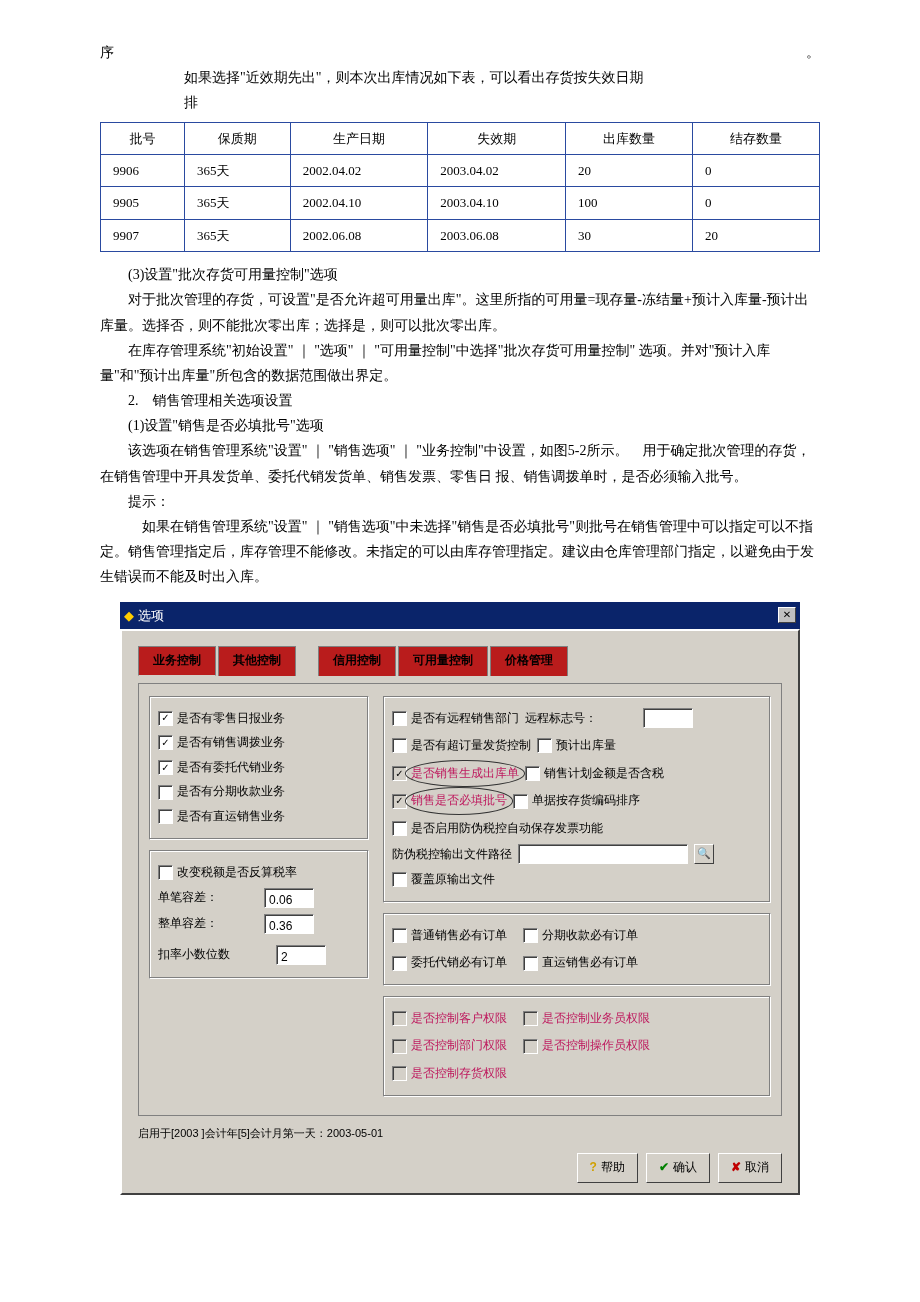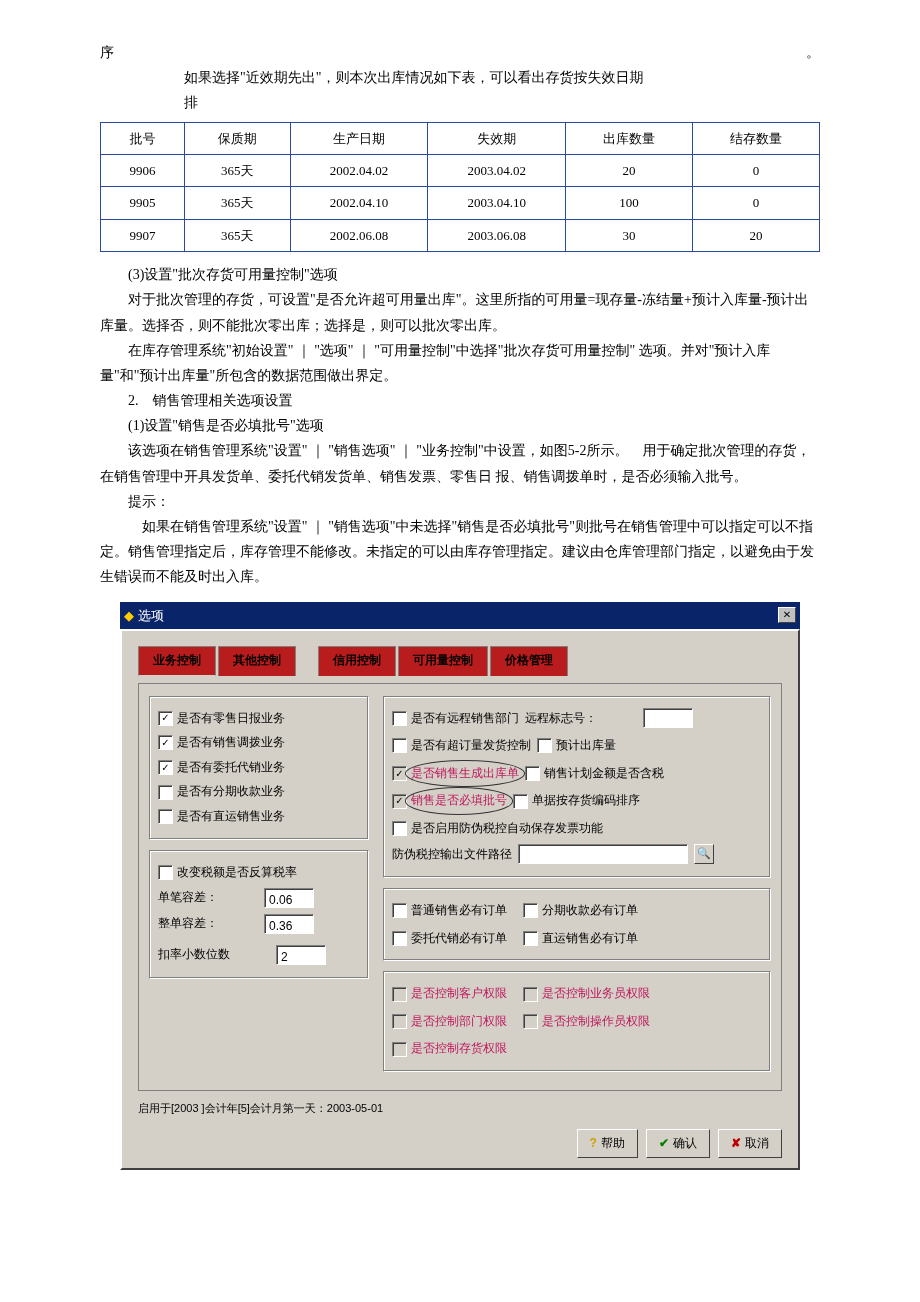--- a/index.html
+++ b/index.html
@@ -19,21 +19,21 @@
     .clear { clear: both; }
     table.data-table {
       border-collapse: collapse;
       width: 100%;
       margin: 6px 0 10px 0;
       font-size: 13px;
     }
     table.data-table th, table.data-table td {
       border: 1px solid #2a4aa0;
       padding: 4px 12px;
-      text-align: center;
+      text-align: left;
     }
     table.data-table th {
       text-align: center;
       font-weight: normal;
     }
     .screenshot-wrap {
       margin: 12px auto 0 auto;
       width: 680px;
     }
     .titlebar {
@@ -333,20 +333,24 @@
               <span class="chkbox"></span>
               <span>是否启用防伪税控自动保存发票功能</span>
             </div>
             <div class="field-row">
               <span>防伪税控输出文件路径</span>
               <span class="txt-input long"></span>
               <span class="mag-btn">
                 <span style="color:#0060c0;font-size:11px">🔍</span>
               </span>
             </div>
+            <div class="chk">
+              <span class="chkbox"></span>
+              <span>覆盖原输出文件</span>
+            </div>
           </div>
         <div class="groupbox" id="right-b">
             <div style="display: flex; gap: 16px;">
               <div class="chk">
                 <span class="chkbox"></span>
                 <span>普通销售必有订单</span>
               </div>
               <div class="chk">
                 <span class="chkbox"></span>
                 <span>分期收款必有订单</span>

